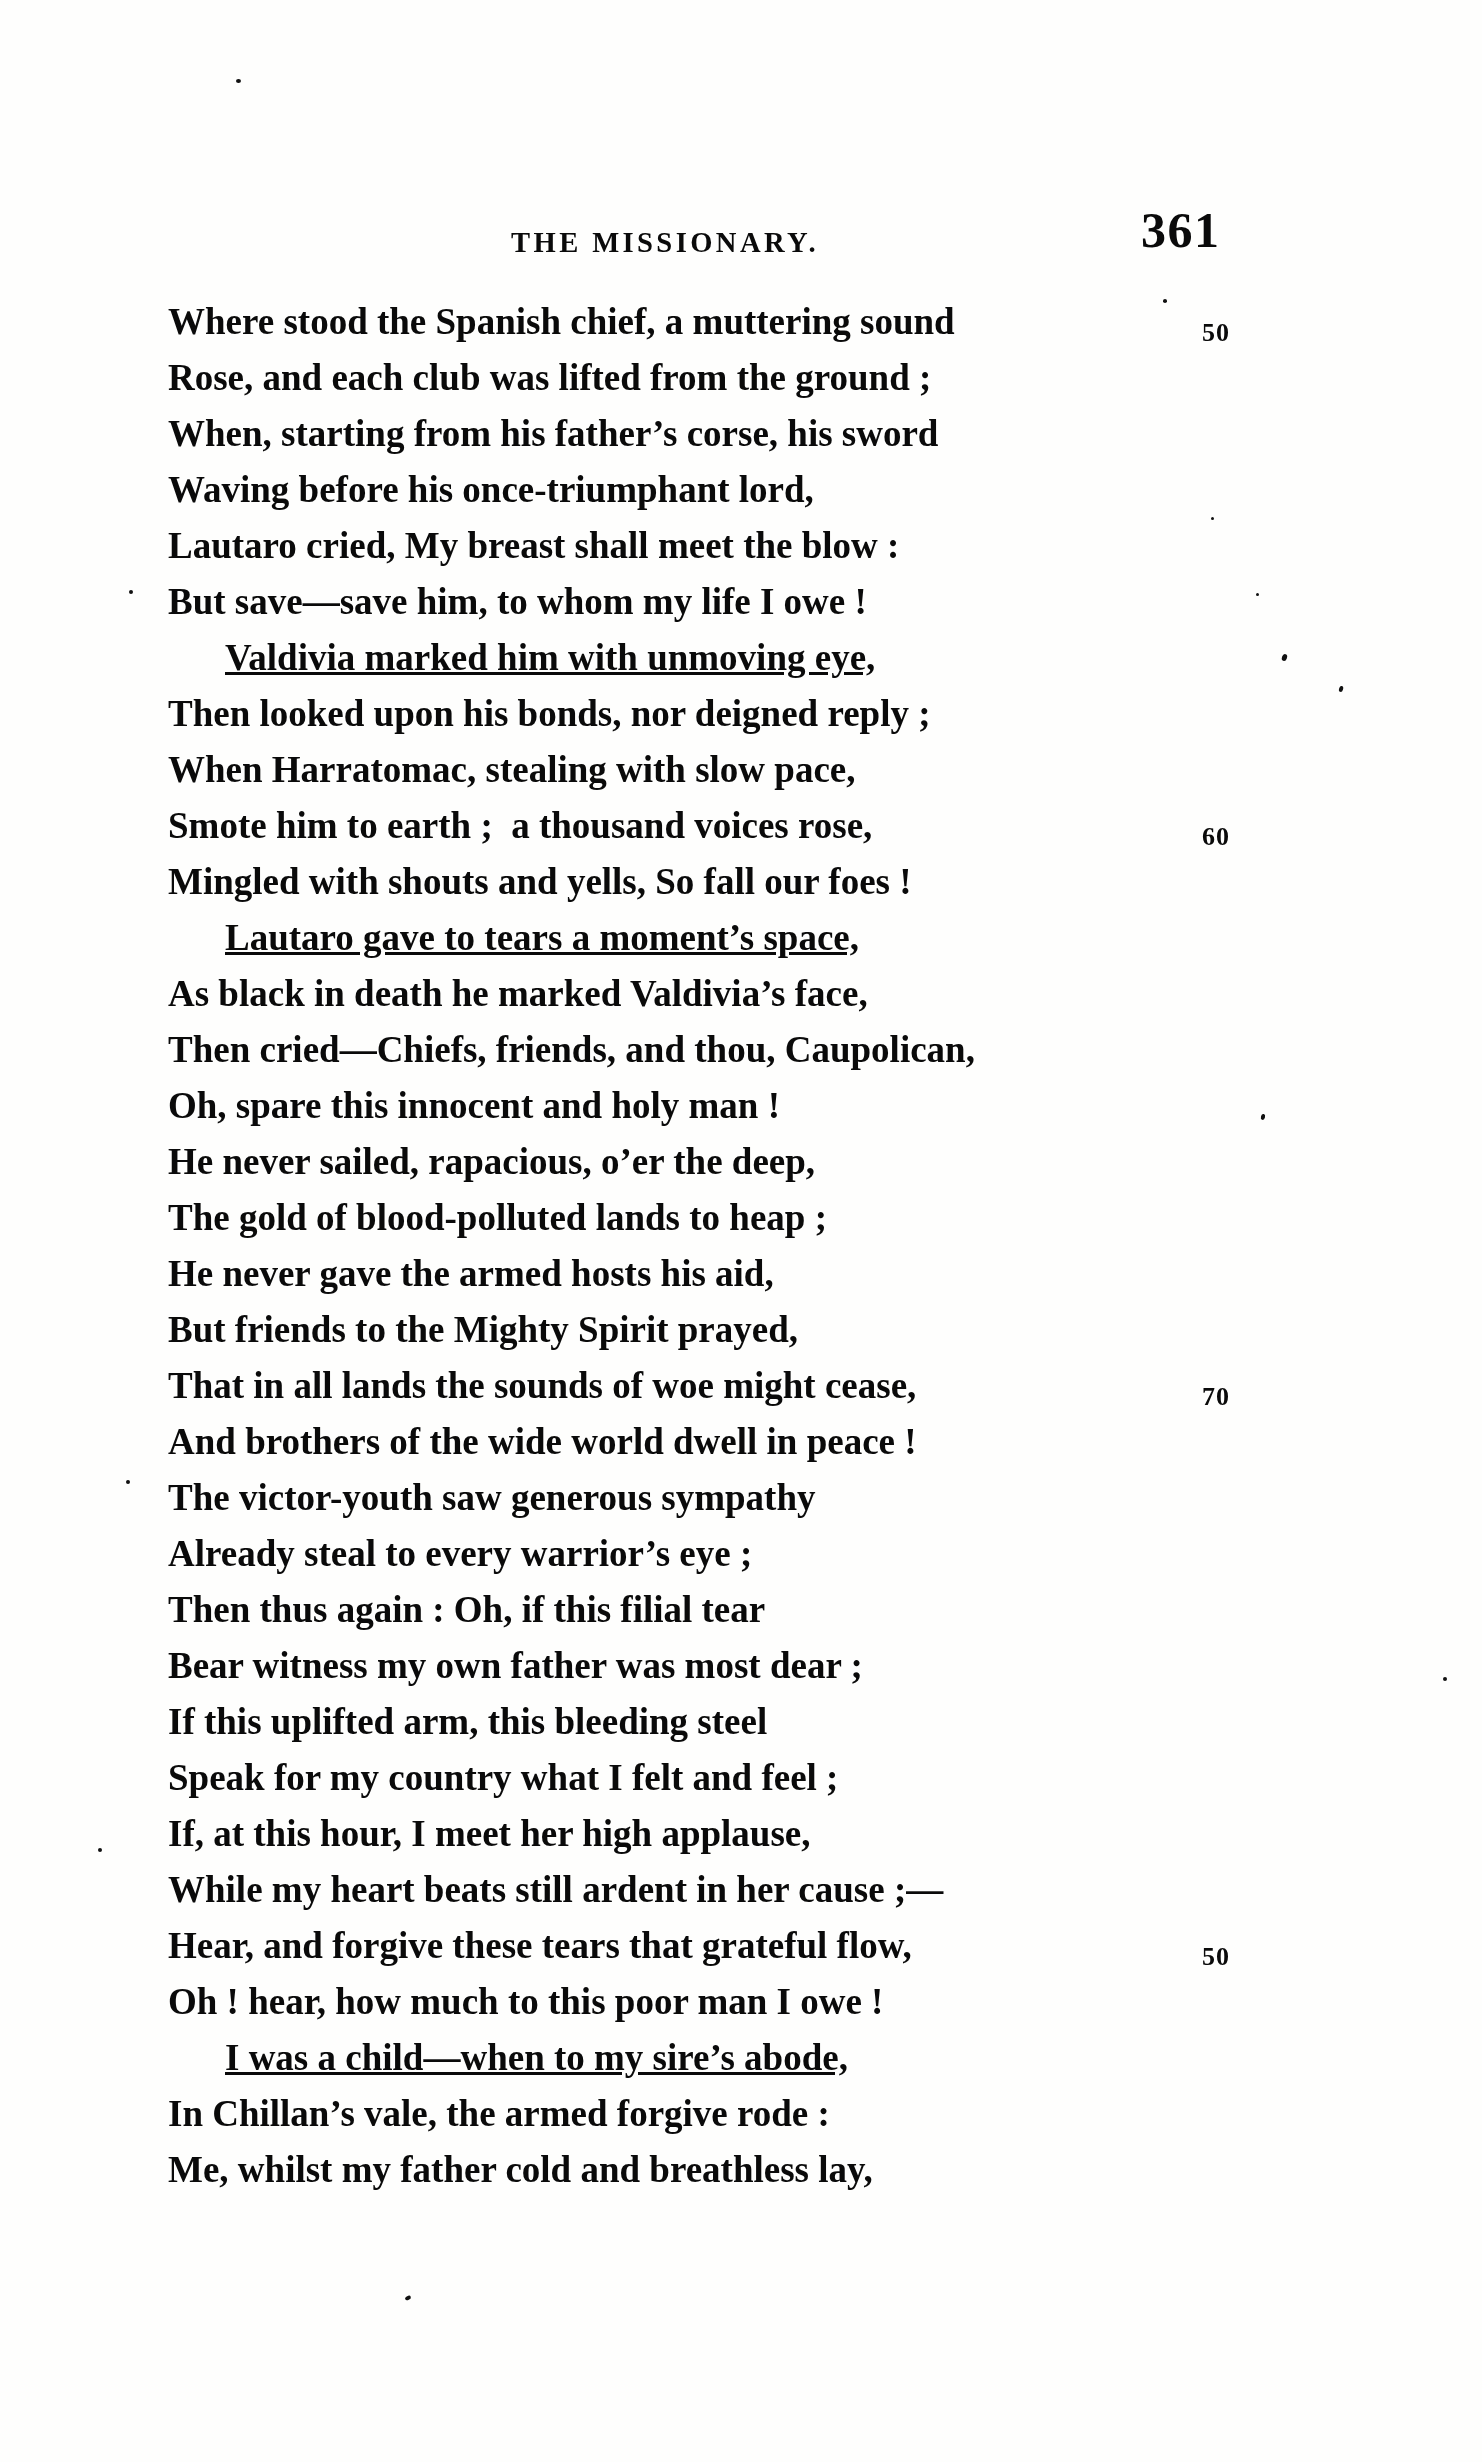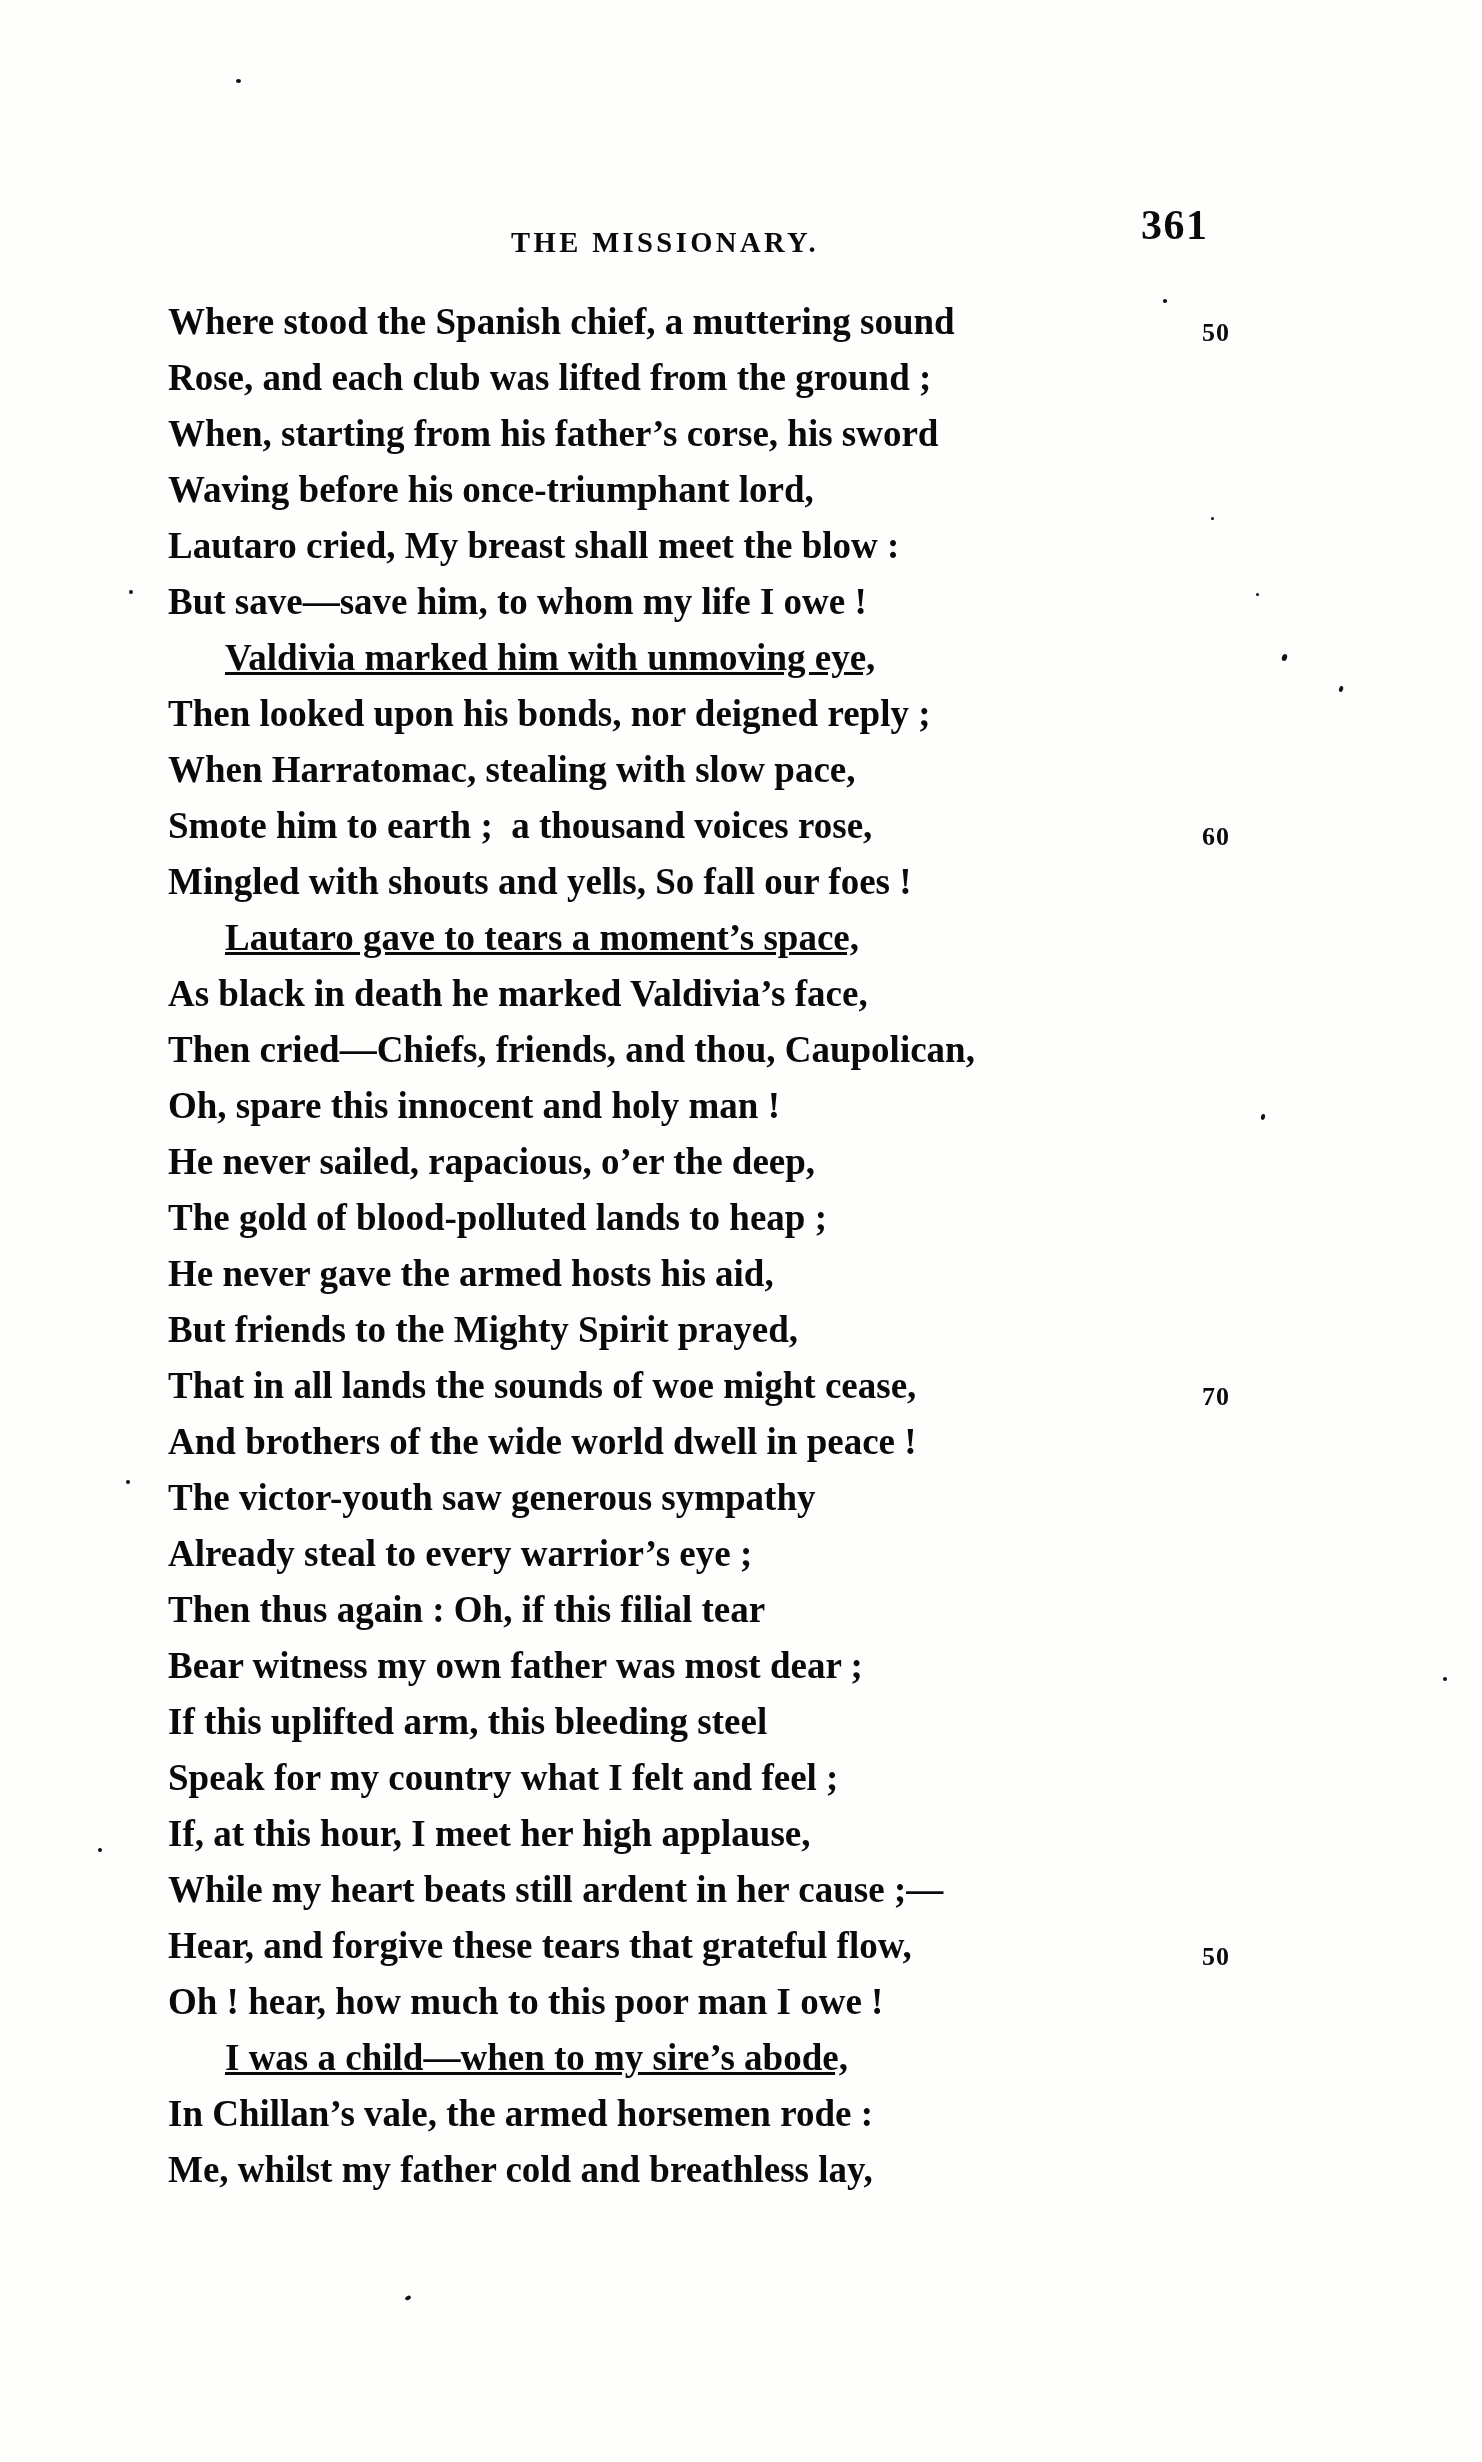--- a/index.html
+++ b/index.html
@@ -12,21 +12,21 @@
     font-weight:bold;
   }
   .running-title{
     position:absolute;left:148px;top:215px;width:1034px;
     text-align:center;font-size:28.6px;letter-spacing:3.4px;
     white-space:pre;
     margin-top:12px;
   }
   .page-number{
     position:absolute;left:1141px;top:201px;
-    font-size:42px;letter-spacing:1.5px;
+    font-size:50px;letter-spacing:1.5px;
   }
   .poem{
     position:absolute;left:148px;top:294px;width:1192px;
     font-size:37px;line-height:56px;margin-left:20px;
   }
   .poem-line{position:relative;white-space:pre;}
   .poem-line.indent{padding-left:57px;text-decoration:underline;}
   .line-no{
     position:absolute;left:1034px;top:10.8px;
     font-size:26px;letter-spacing:1px;
@@ -81,21 +81,21 @@
       <div class="poem-line"><span class="line-text">Already steal to every warrior’s eye ;</span></div>
       <div class="poem-line"><span class="line-text">Then thus again : Oh, if this filial tear</span></div>
       <div class="poem-line"><span class="line-text">Bear witness my own father was most dear ;</span></div>
       <div class="poem-line"><span class="line-text">If this uplifted arm, this bleeding steel</span></div>
       <div class="poem-line"><span class="line-text">Speak for my country what I felt and feel ;</span></div>
       <div class="poem-line"><span class="line-text">If, at this hour, I meet her high applause,</span></div>
       <div class="poem-line"><span class="line-text">While my heart beats still ardent in her cause ;—</span></div>
       <div class="poem-line"><span class="line-text">Hear, and forgive these tears that grateful flow,</span><span class="line-no">50</span></div>
       <div class="poem-line"><span class="line-text">Oh ! hear, how much to this poor man I owe !</span></div>
       <div class="poem-line indent"><span class="line-text">I was a child—when to my sire’s abode,</span></div>
-      <div class="poem-line"><span class="line-text">In Chillan’s vale, the armed horsemen rode :</span></div>
+      <div class="poem-line"><span class="line-text">In Chillan’s vale, the armed forgive rode :</span></div>
       <div class="poem-line"><span class="line-text">Me, whilst my father cold and breathless lay,</span></div>
     </div>
 
   <div class="speck s1"></div>
   <div class="speck s2"></div>
   <div class="speck s3"></div>
   <div class="speck s4"></div>
   <div class="speck s5"></div>
   <div class="speck s6"></div>
   <div class="speck s7"></div>

